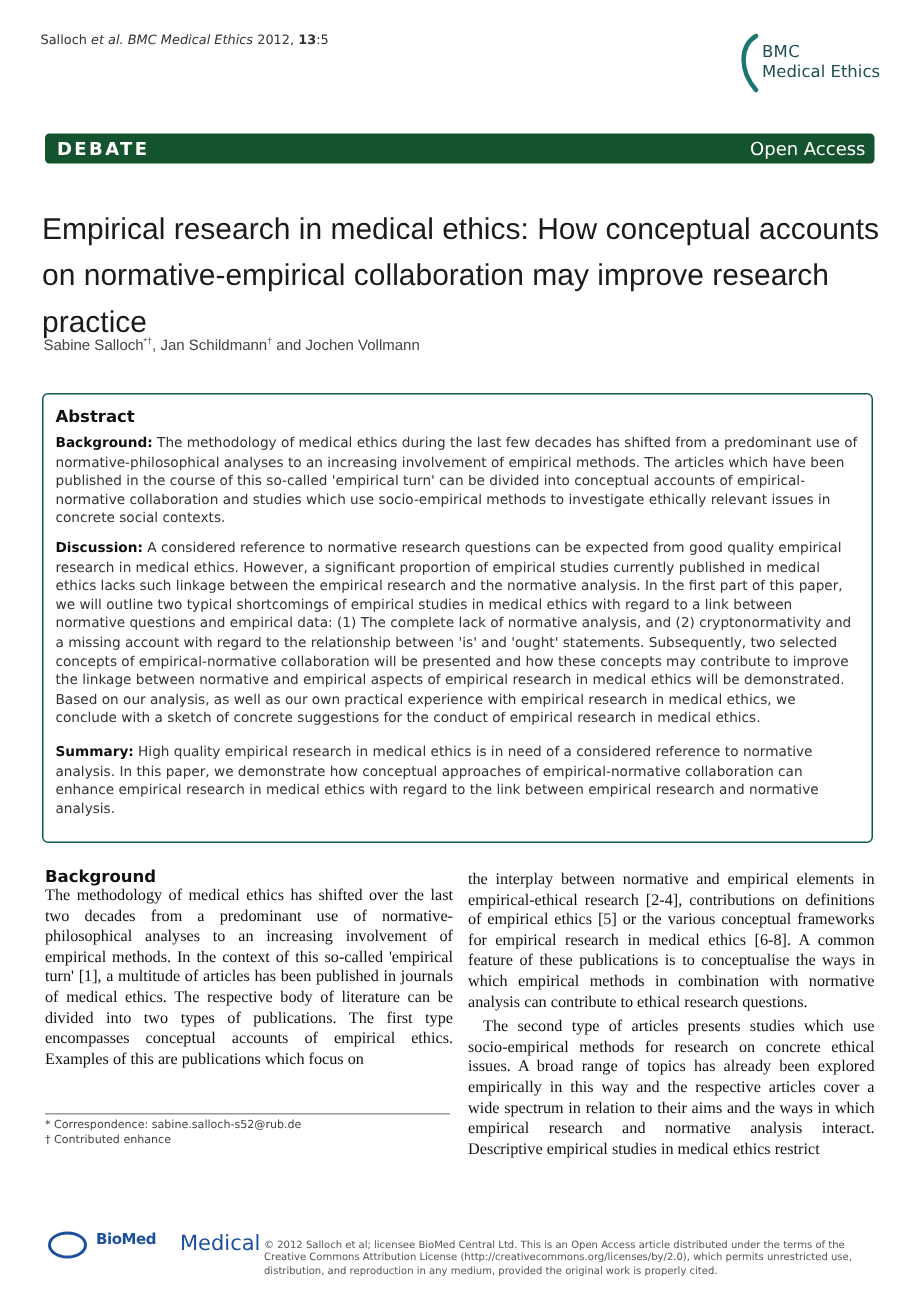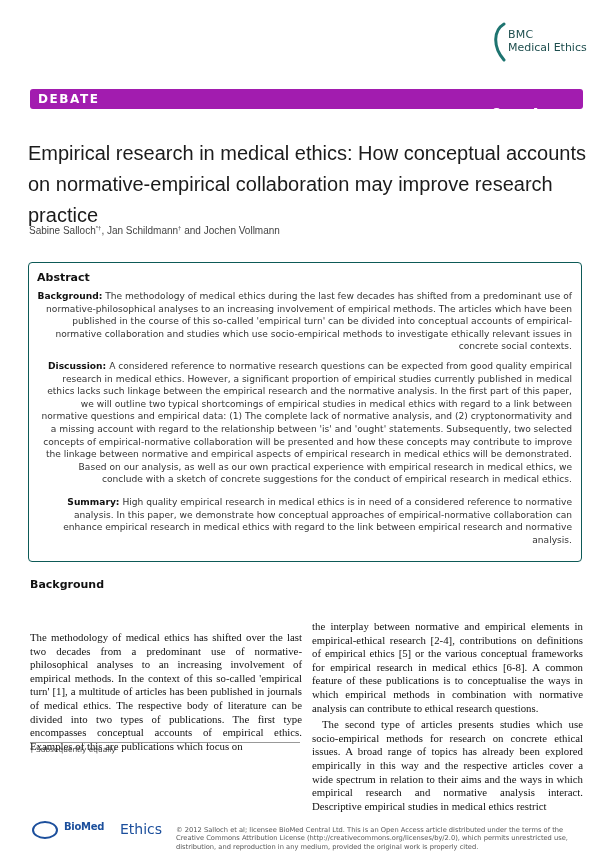--- a/index.html
+++ b/index.html
@@ -8,55 +8,62 @@
     font-family: "DejaVu Sans", sans-serif; color: #222;
   }
   .hdr-cite { position: absolute; left: 27px; top: 22px; font-size: 8.6px; line-height: 11px; color: #333; }
   .hdr-cite .j { font-style: italic; }
   .hdr-cite b { font-weight: bold; }
   .journal-logo { position: absolute; left: 490px; top: 22px; width: 100px; height: 40px; }
   .journal-logo svg { position: absolute; left: 0; top: 0; }
   .journal-logo .t1 { position: absolute; left: 18px; top: 6px; font-size: 11px; color: #1e4e4e; letter-spacing: 0.2px; }
   .journal-logo .t2 { position: absolute; left: 18px; top: 19px; font-size: 11px; color: #1e4e4e; white-space: nowrap; text-align: right; }
 
-  .bar { position: absolute; left: 30px; top: 89px; width: 553px; height: 20px; background: #a21caf; border-radius: 3px; }
+  .bar { position: absolute; left: 30px; top: 89px; width: 553px; height: 20px; background: #14532d; border-radius: 3px; }
   .bar .debate { position: absolute; left: 8px; top: 3px; color: #fff; font-weight: bold; font-size: 12px; letter-spacing: 1.6px; font-family: "DejaVu Sans", sans-serif; }
-  .bar .oa { position: absolute; right: 6px; top: 17px; color: #fff; font-weight: bold; font-size: 12px; font-family: "DejaVu Sans", sans-serif; }
+  .bar .oa { position: absolute; right: 6px; top: 3px; color: #fff; font-weight: normal; font-size: 12px; font-family: "DejaVu Sans", sans-serif; }
 
   .title { position: absolute; left: 28px; top: 120px; width: 560px; font-size: 20px; line-height: 31px; color: #1b1b1b; font-family: "Liberation Sans", sans-serif; margin-top: 18px; }
   .authors { position: absolute; left: 29px; top: 225px; font-size: 10px; color: #444; font-family: "Liberation Sans", sans-serif; }
   .authors sup { font-size: 6px; }
 
   .abstract { position: absolute; left: 28px; top: 262px; width: 552px; height: 298px; border: 1px solid #0d5a57; border-radius: 4px; }
   .abstract .abs-title { position: absolute; left: 8px; top: 8px; font-weight: bold; font-size: 11px; color: #111; }
-  .abs-par { position: absolute; left: 8px; width: 535px; font-size: 9.1px; line-height: 12.6px; color: #333; text-align: right; }
+  .abs-par { position: absolute; left: 8px; width: 535px; font-size: 9.1px; line-height: 12.6px; color: #333; text-align: left; }
   .abs-par b { color: #111; }
   .p1 { top: 27px; }
   .p2 { top: 97px; }
   .p3 { top: 233px; }
 
-  .col { position: absolute; font-family: "Liberation Serif", serif; font-size: 10.8px; line-height: 13.6px; color: #111; text-align: justify; margin-top: 40px; }
+  .col { position: absolute; font-family: "Liberation Serif", serif; font-size: 10.8px; line-height: 13.6px; color: #111; text-align: justify; }
   .colL { left: 30px; top: 591px; width: 272px; }
   .colR { left: 312px; top: 580px; width: 271px; }
   .sec-head { position: absolute; left: 30px; top: 578px; font-family: "DejaVu Sans", sans-serif; font-weight: bold; font-size: 11px; color: #111; }
   .indent { text-indent: 10px; display: block; margin-top: 3px; }
 
   .fn-rule { position: absolute; left: 30px; top: 742px; width: 270px; height: 1px; background: #999; }
   .fn { position: absolute; left: 30px; top: 745px; width: 272px; font-size: 7.4px; line-height: 9.6px; color: #444; }
 
   .footer-logo { position: absolute; left: 30px; top: 821px; width: 160px; height: 18px; }
   .footer-logo .circ { position: absolute; left: 2px; top: 0px; width: 26px; height: 18px; border: 2px solid #1c4f9c; border-radius: 50%; box-sizing: border-box; }
   .footer-logo .bio { position: absolute; left: 34px; top: 0px; font-size: 10px; font-weight: bold; color: #1c4f9c; letter-spacing: -0.3px; }
   .footer-logo .central { position: absolute; left: 90px; top: 0px; font-size: 14px; color: #1c4f9c; }
   .footer-text { position: absolute; left: 176px; top: 826px; width: 400px; font-size: 6.7px; line-height: 8.4px; color: #555; }
 </style>
 </head>
 <body>
 
 <div class="hdr-cite">
+  <div>
+    <span>Salloch</span>
+    <span class="j">et al.</span>
+    <span class="j">BMC Medical Ethics</span>
+    <span>2012,</span>
+    <b>13</b><span>:5</span>
+  </div>
 </div>
 
 <div class="journal-logo">
   <svg width="22" height="40" viewBox="0 0 22 40">
     <path d="M14 2 C 4 8, 2 24, 14 38" stroke="#1e7470" stroke-width="3" fill="none" stroke-linecap="round"></path>
   </svg>
   <span class="t1">BMC</span>
   <span class="t2">Medical Ethics</span>
 </div>
 
@@ -86,21 +93,22 @@
 
 <div class="sec-head">Background</div>
 <div class="col colL">The methodology of medical ethics has shifted over the last two decades from a predominant use of normative-philosophical analyses to an increasing involvement of empirical methods. In the context of this so-called 'empirical turn' [1], a multitude of articles has been published in journals of medical ethics. The respective body of literature can be divided into two types of publications. The first type encompasses conceptual accounts of empirical ethics. Examples of this are publications which focus on</div>
 <div class="col colR">
   <span>the interplay between normative and empirical elements in empirical-ethical research [2-4], contributions on definitions of empirical ethics [5] or the various conceptual frameworks for empirical research in medical ethics [6-8]. A common feature of these publications is to conceptualise the ways in which empirical methods in combination with normative analysis can contribute to ethical research questions.</span>
   <span class="indent">The second type of articles presents studies which use socio-empirical methods for research on concrete ethical issues. A broad range of topics has already been explored empirically in this way and the respective articles cover a wide spectrum in relation to their aims and the ways in which empirical research and normative analysis interact. Descriptive empirical studies in medical ethics restrict</span>
 </div>
 
 <div class="fn-rule"></div>
 <div class="fn">
-  <div>† Subsequently equally</div>
+  <div>* Correspondence: sabine.salloch-s52@rub.de</div>
+  <div>† Contributed enhance</div>
 </div>
 
 <div class="footer-logo">
   <span class="circ"></span>
   <span class="bio">BioMed</span>
-  <span class="central"> Ethics</span>
+  <span class="central"> Medical</span>
 </div>
 <div class="footer-text">© 2012 Salloch et al; licensee BioMed Central Ltd. This is an Open Access article distributed under the terms of the Creative Commons Attribution License (http://creativecommons.org/licenses/by/2.0), which permits unrestricted use, distribution, and reproduction in any medium, provided the original work is properly cited.</div>
 
 </body></html>

